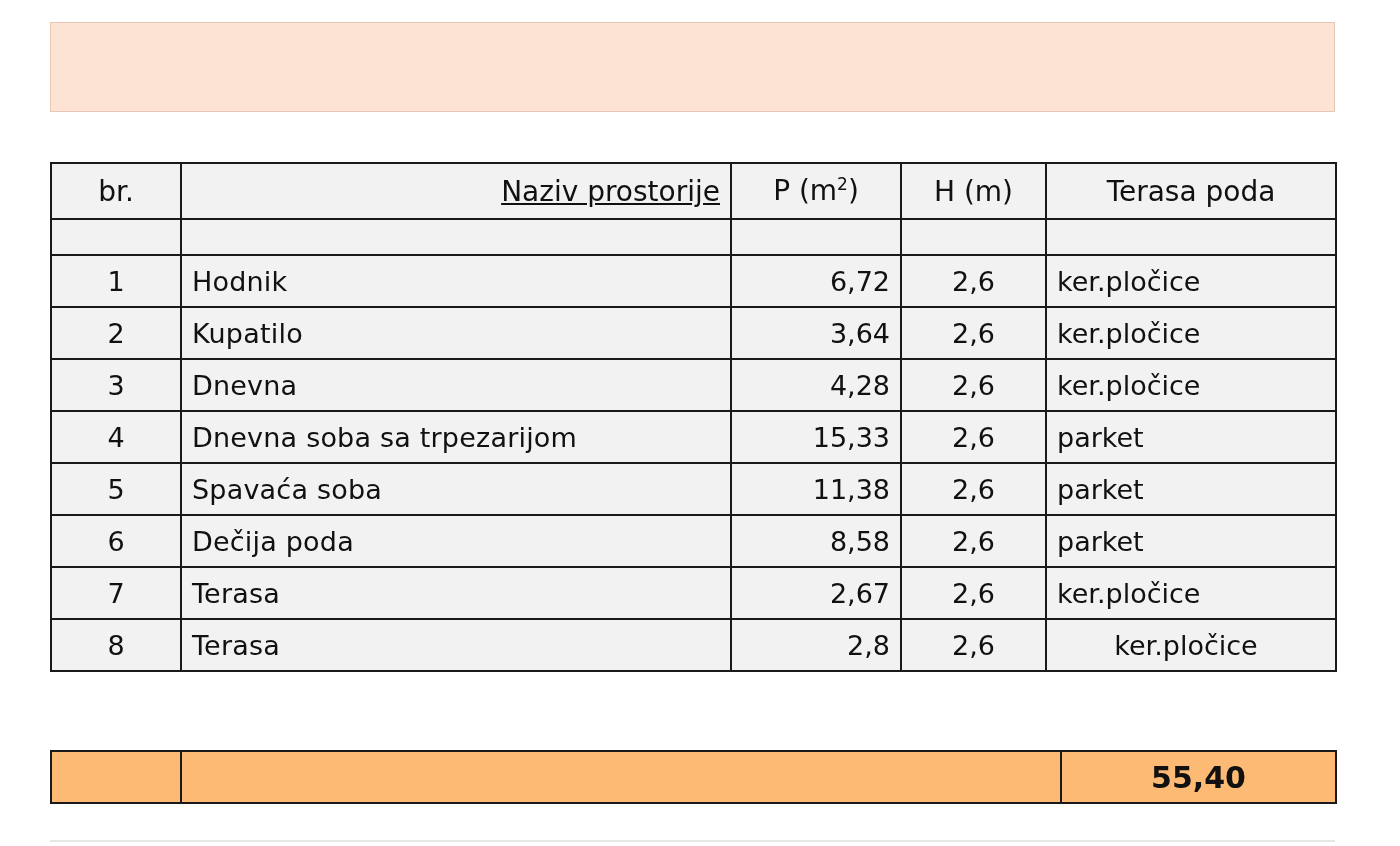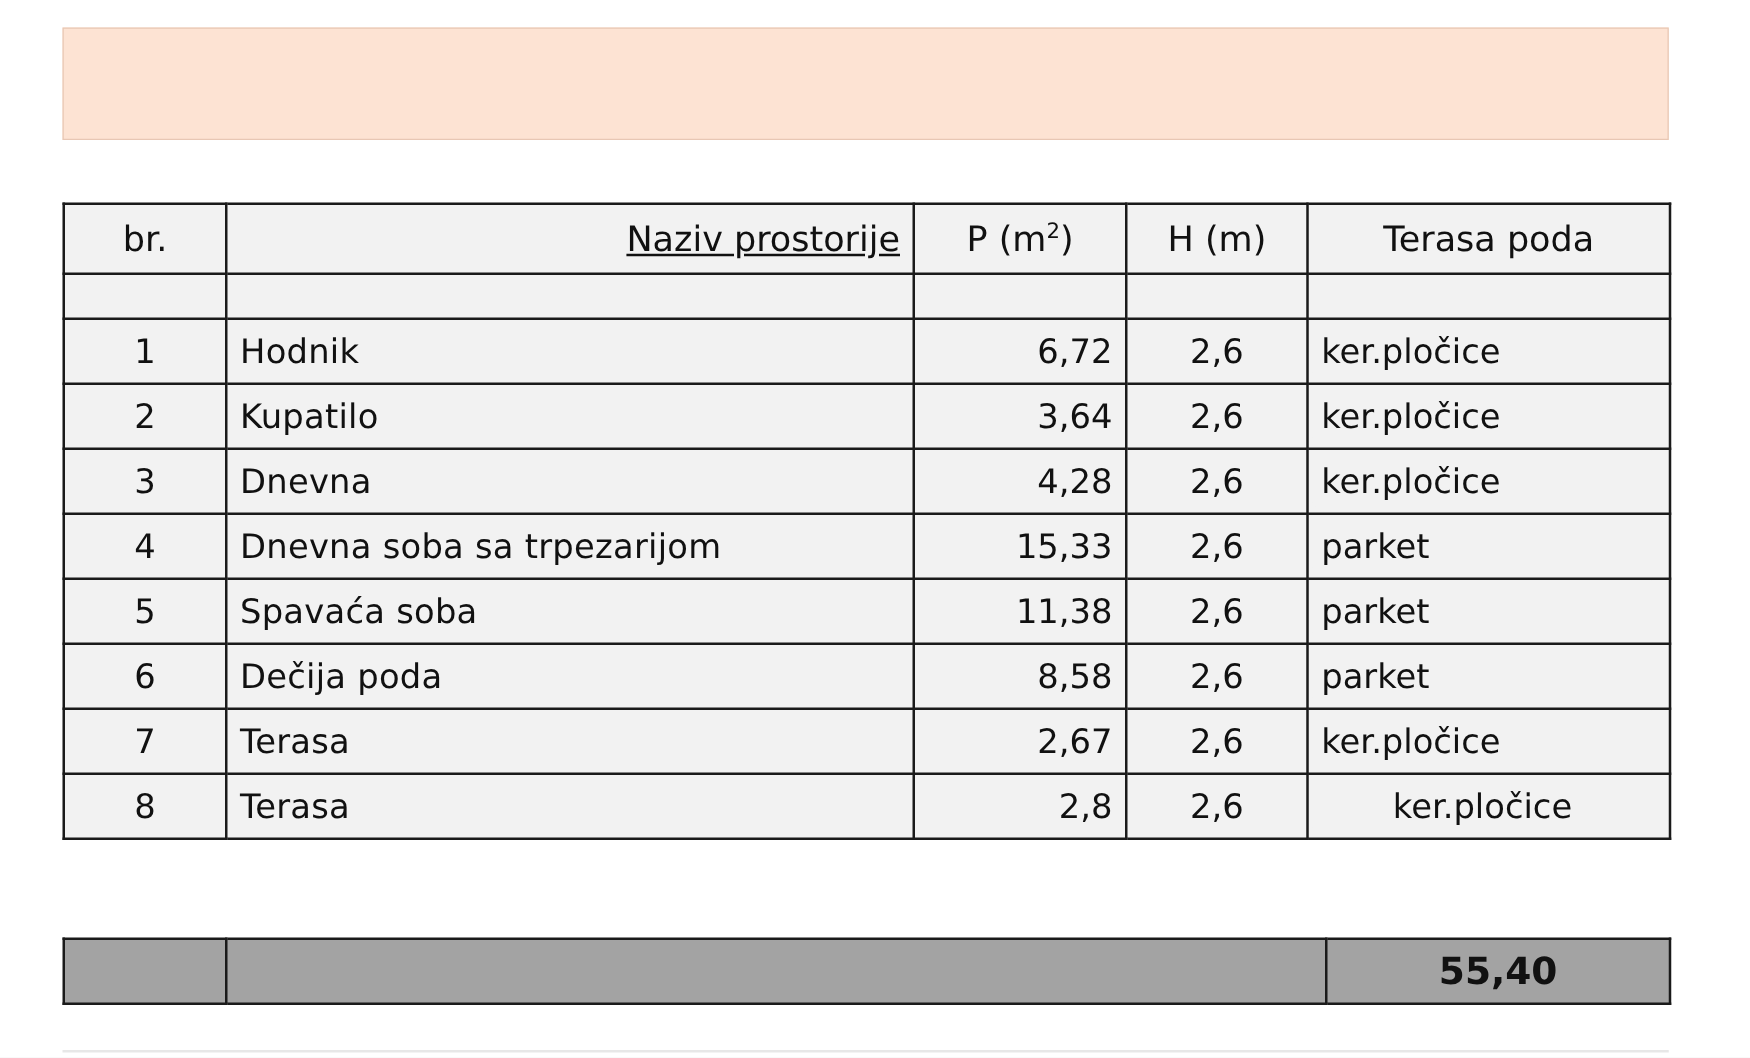--- a/index.html
+++ b/index.html
@@ -126,21 +126,21 @@
   table.total {
     border-collapse: collapse;
     width: 1285px;
     table-layout: fixed;
   }
   table.total col.t-br    { width: 130px; }
   table.total col.t-name  { width: 880px; }
   table.total col.t-val   { width: 275px; }
   table.total td {
     border: 2px solid #1a1a1a;
-    background: #a3a3a3;
+    background: #fdba74;
     height: 52px;
     box-sizing: border-box;
     font-size: 30px;
     font-weight: bold;
     color: #111;
   }
   table.total td.t-val {
     text-align: center;
   }
   table.total td.t-empty { border-right: 2px solid #1a1a1a; }

